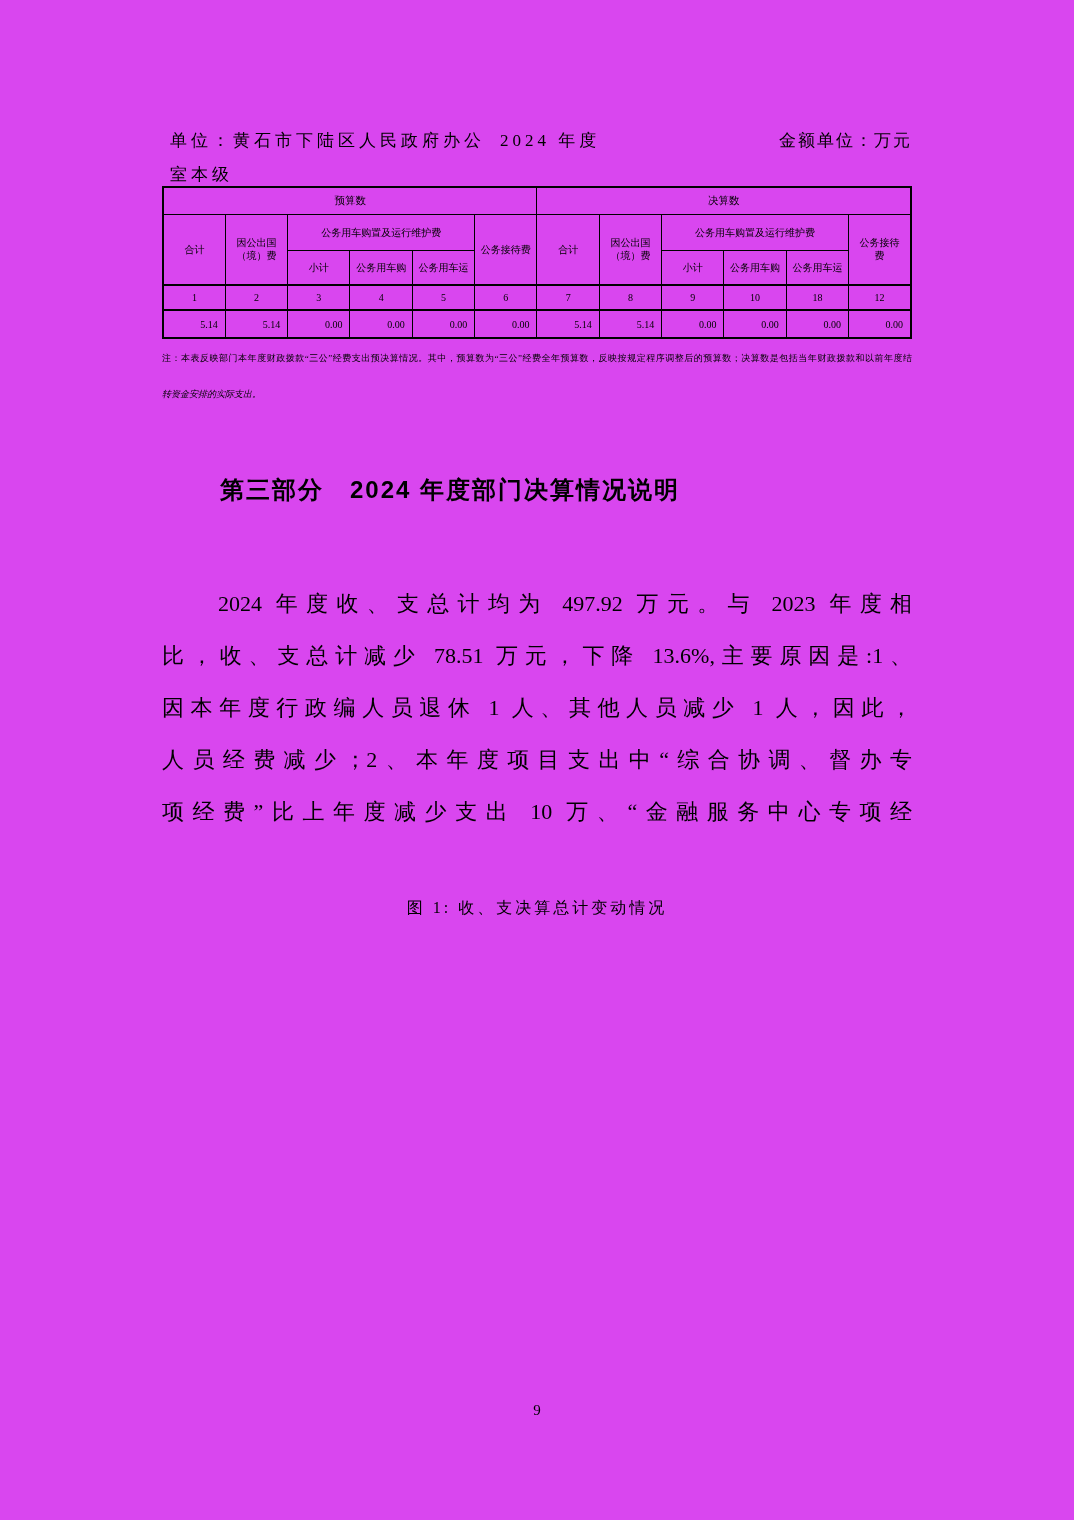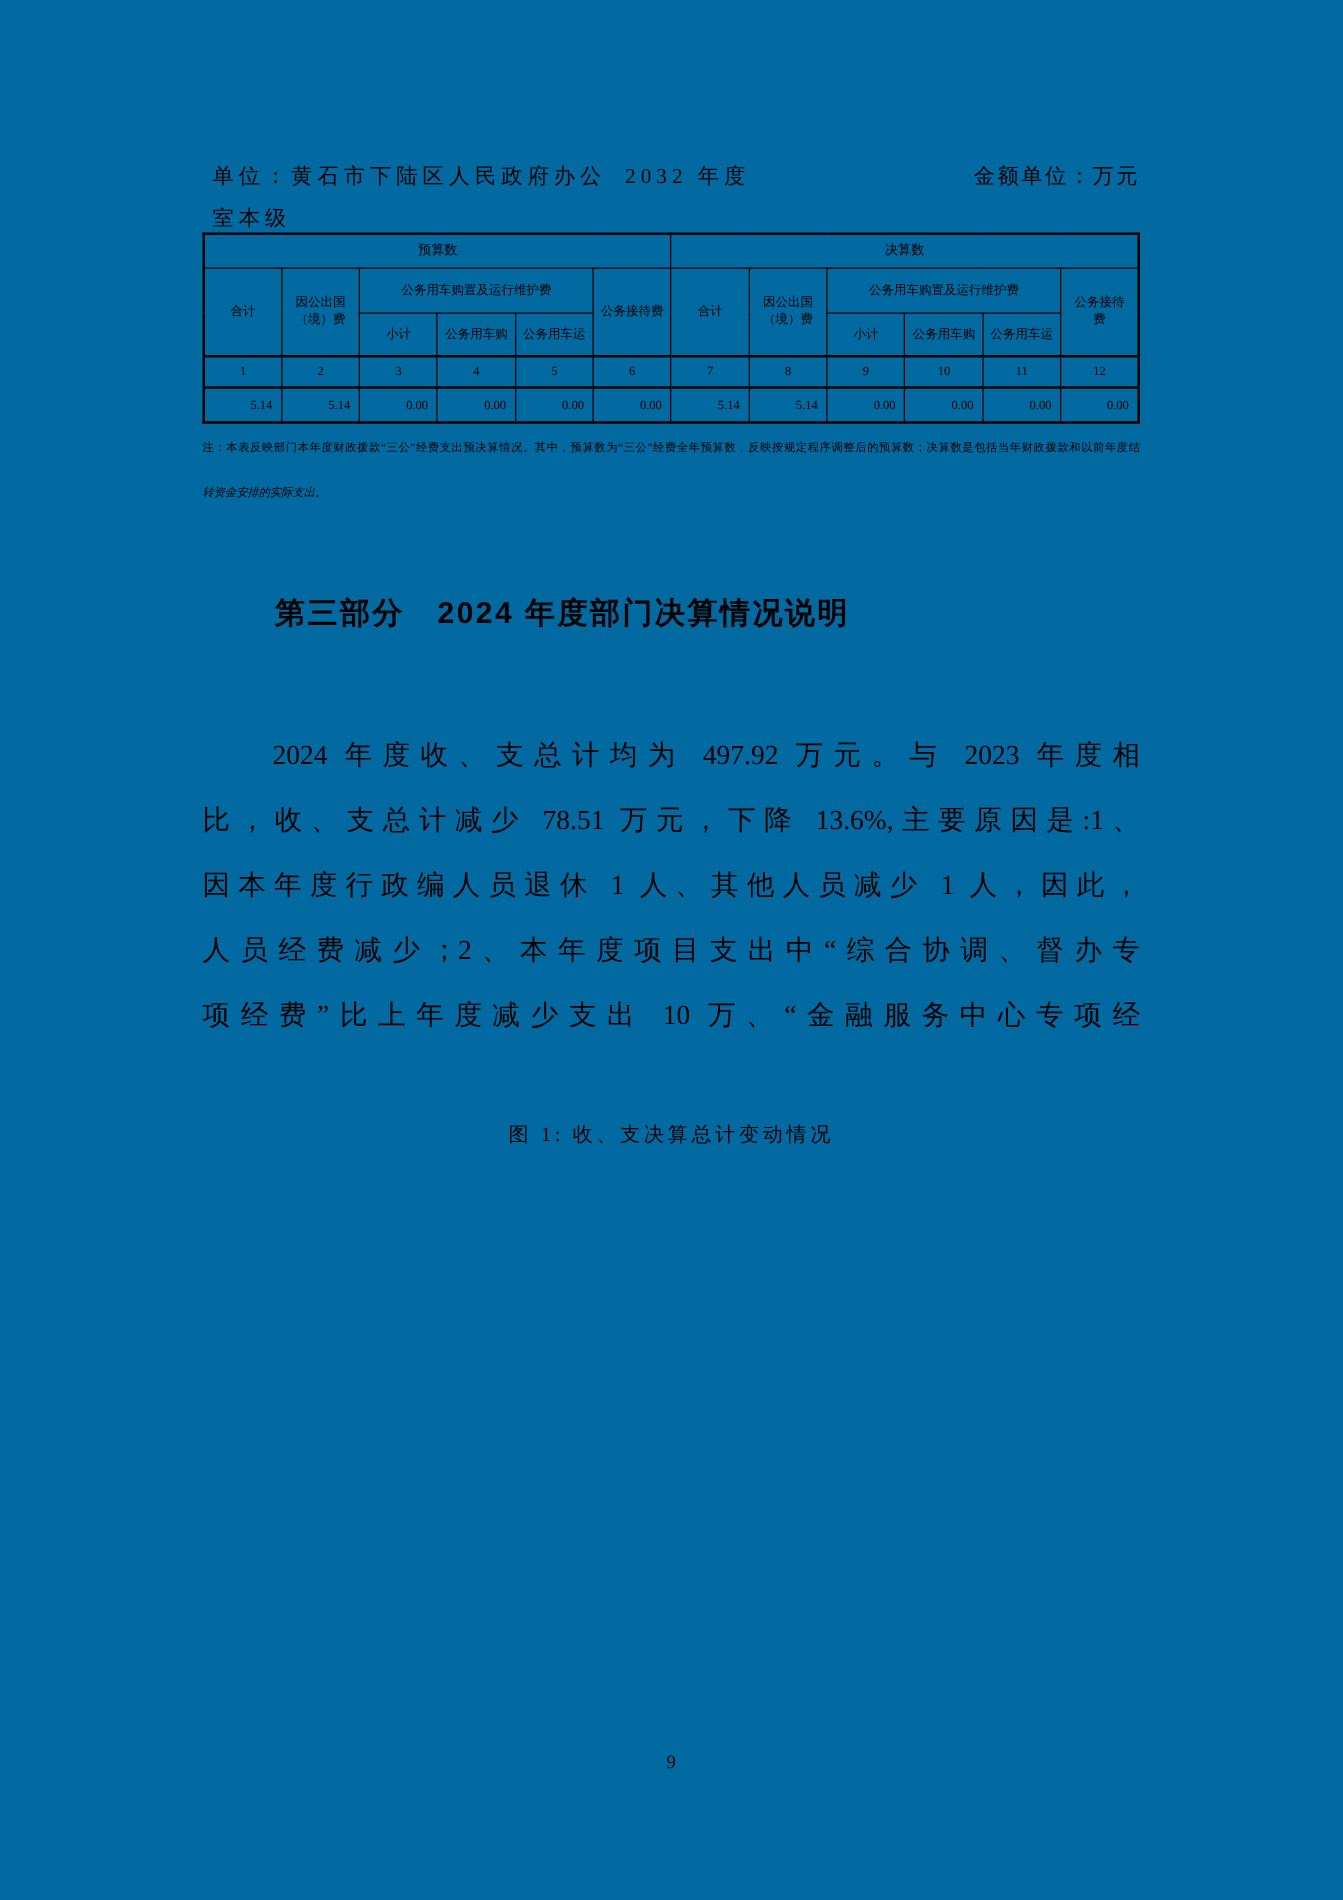--- a/index.html
+++ b/index.html
@@ -1,20 +1,20 @@
 <!DOCTYPE html>
 <html><head>
 <meta charset="utf-8">
 <style>
   * { margin:0; padding:0; box-sizing:border-box; }
   html,body { background:#ffffff; }
   .page {
     position:relative;
     width:1074px; height:1520px;
-    background:#0369a1;
+    background:#d946ef;
     color:#000;
     font-family:"Liberation Serif", serif;
     overflow:hidden;
   }
 
   
   .doc-header {
     position:absolute; top:124px; left:170px; width:742px;
     display:flex; align-items:flex-start;
     font-size:17px; line-height:34px; letter-spacing:4px;
@@ -87,21 +87,21 @@
     text-align:center; font-size:15px;
   }
 </style>
 </head>
 <body>
 
 <div class="page">
 
   <div class="doc-header">
     <div class="unit-label">单位：黄石市下陆区人民政府办公室本级</div>
-    <div class="year-label">2032 年度</div>
+    <div class="year-label">2024 年度</div>
     <div class="amount-unit-label">金额单位：万元</div>
   </div>
 
   <table class="sgt">
     <colgroup>
       <col style="width:8.333%">
         <col style="width:8.333%">
         <col style="width:8.333%">
         <col style="width:8.333%">
       <col style="width:8.333%">
@@ -143,21 +143,21 @@
       <td>1</td>
       <td>2</td>
       <td>3</td>
       <td>4</td>
       <td>5</td>
       <td>6</td>
       <td class="half2">7</td>
       <td>8</td>
       <td>9</td>
       <td>10</td>
-      <td>11</td>
+      <td>18</td>
       <td>12</td>
     </tr>
     <tr class="r5">
       <td>5.14</td>
       <td>5.14</td>
       <td>0.00</td>
       <td>0.00</td>
       <td>0.00</td>
       <td>0.00</td>
       <td class="half2">5.14</td>

